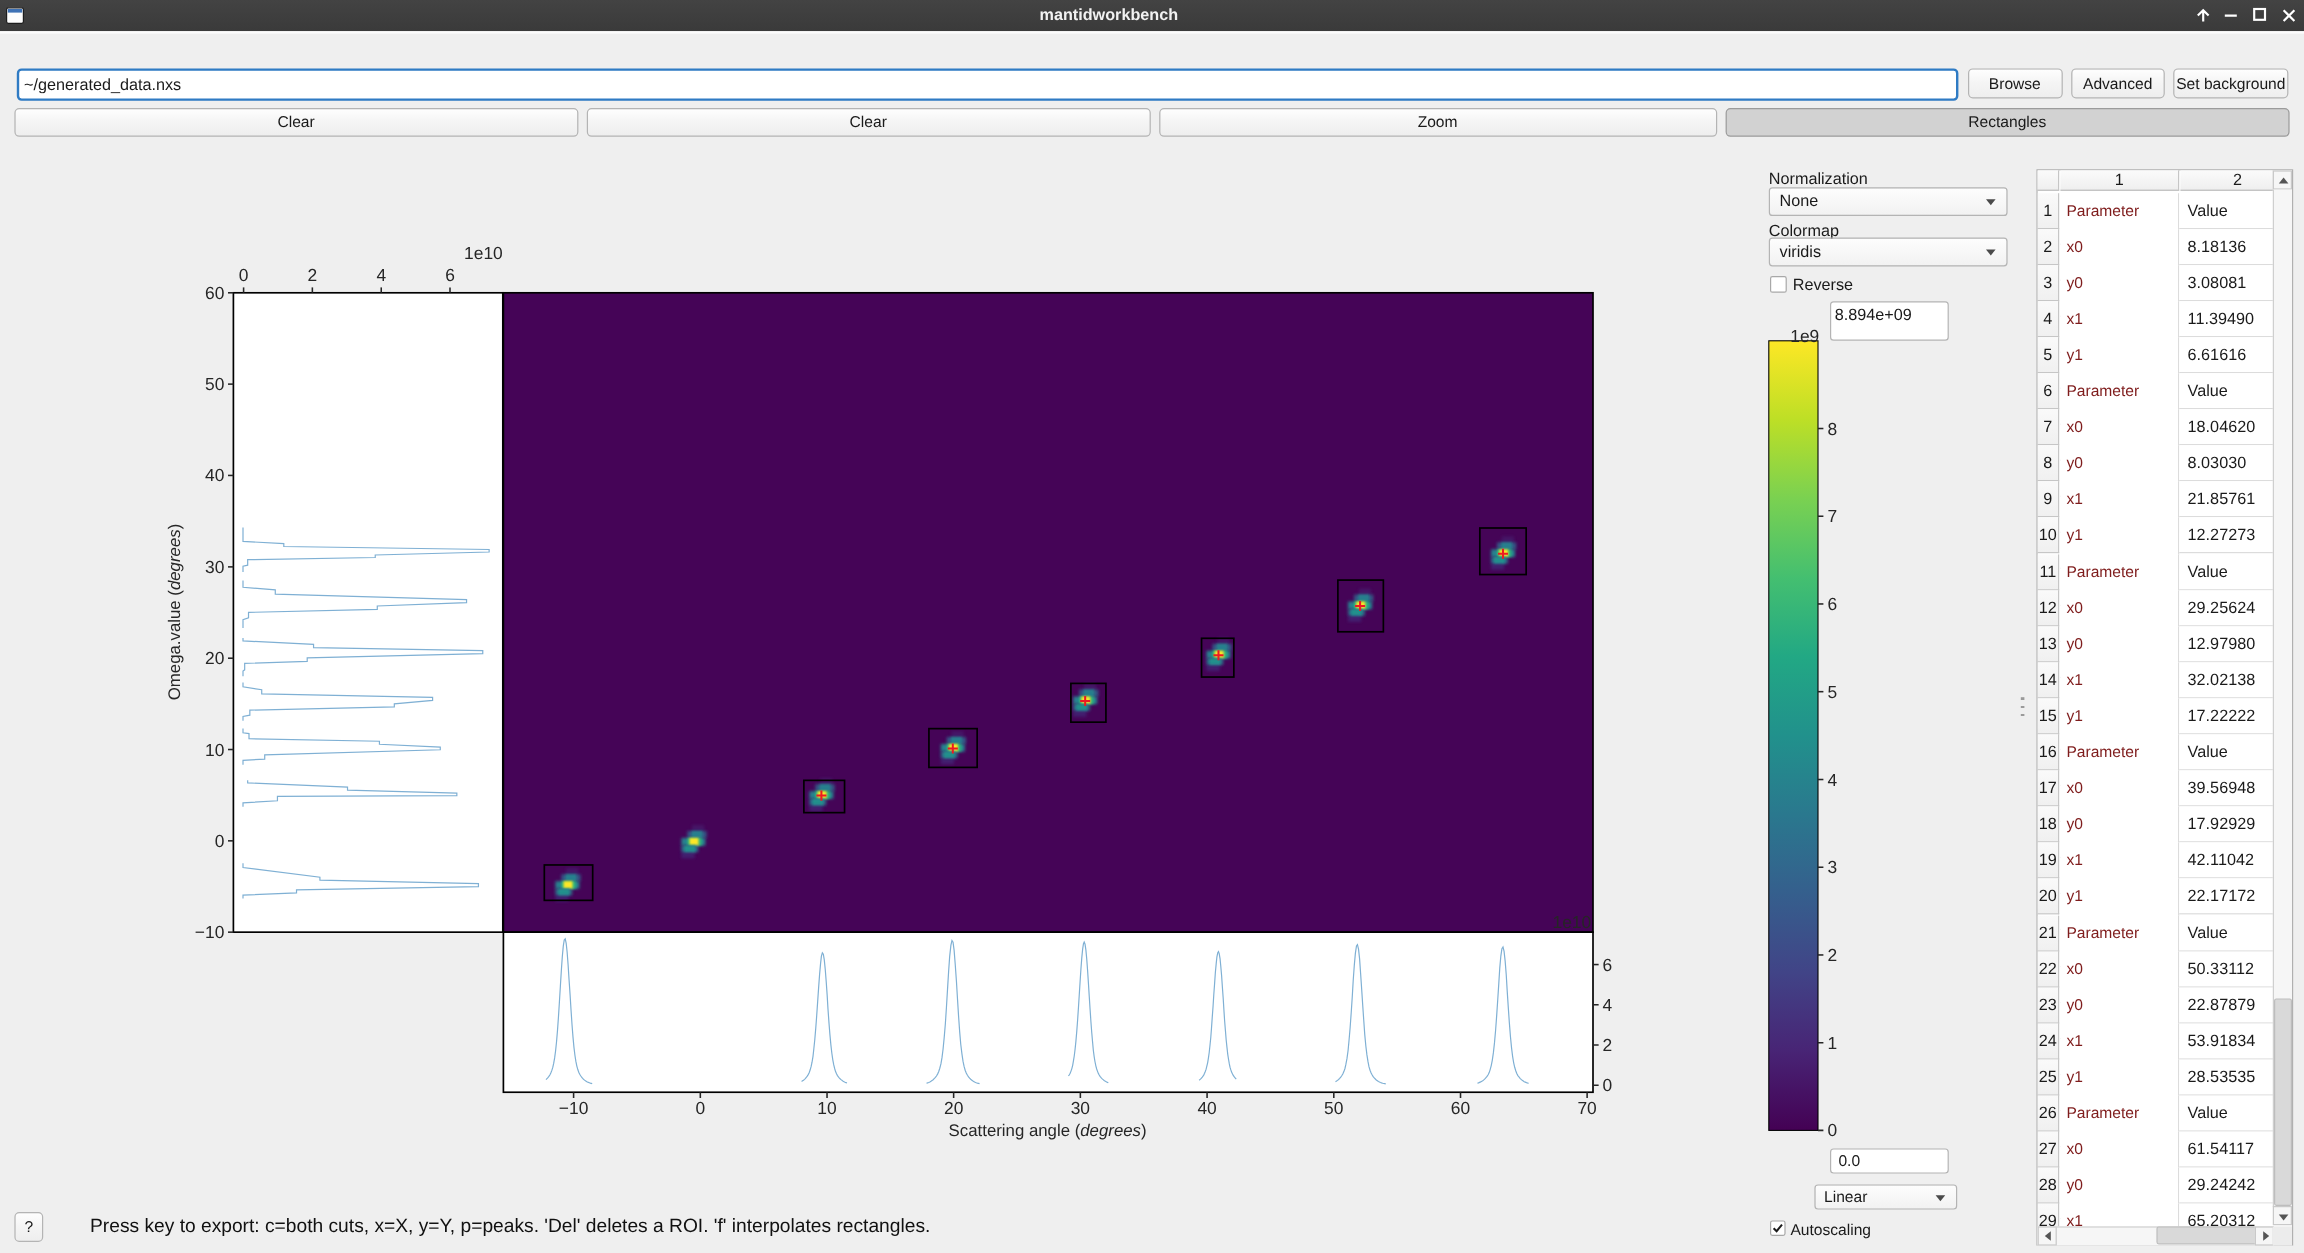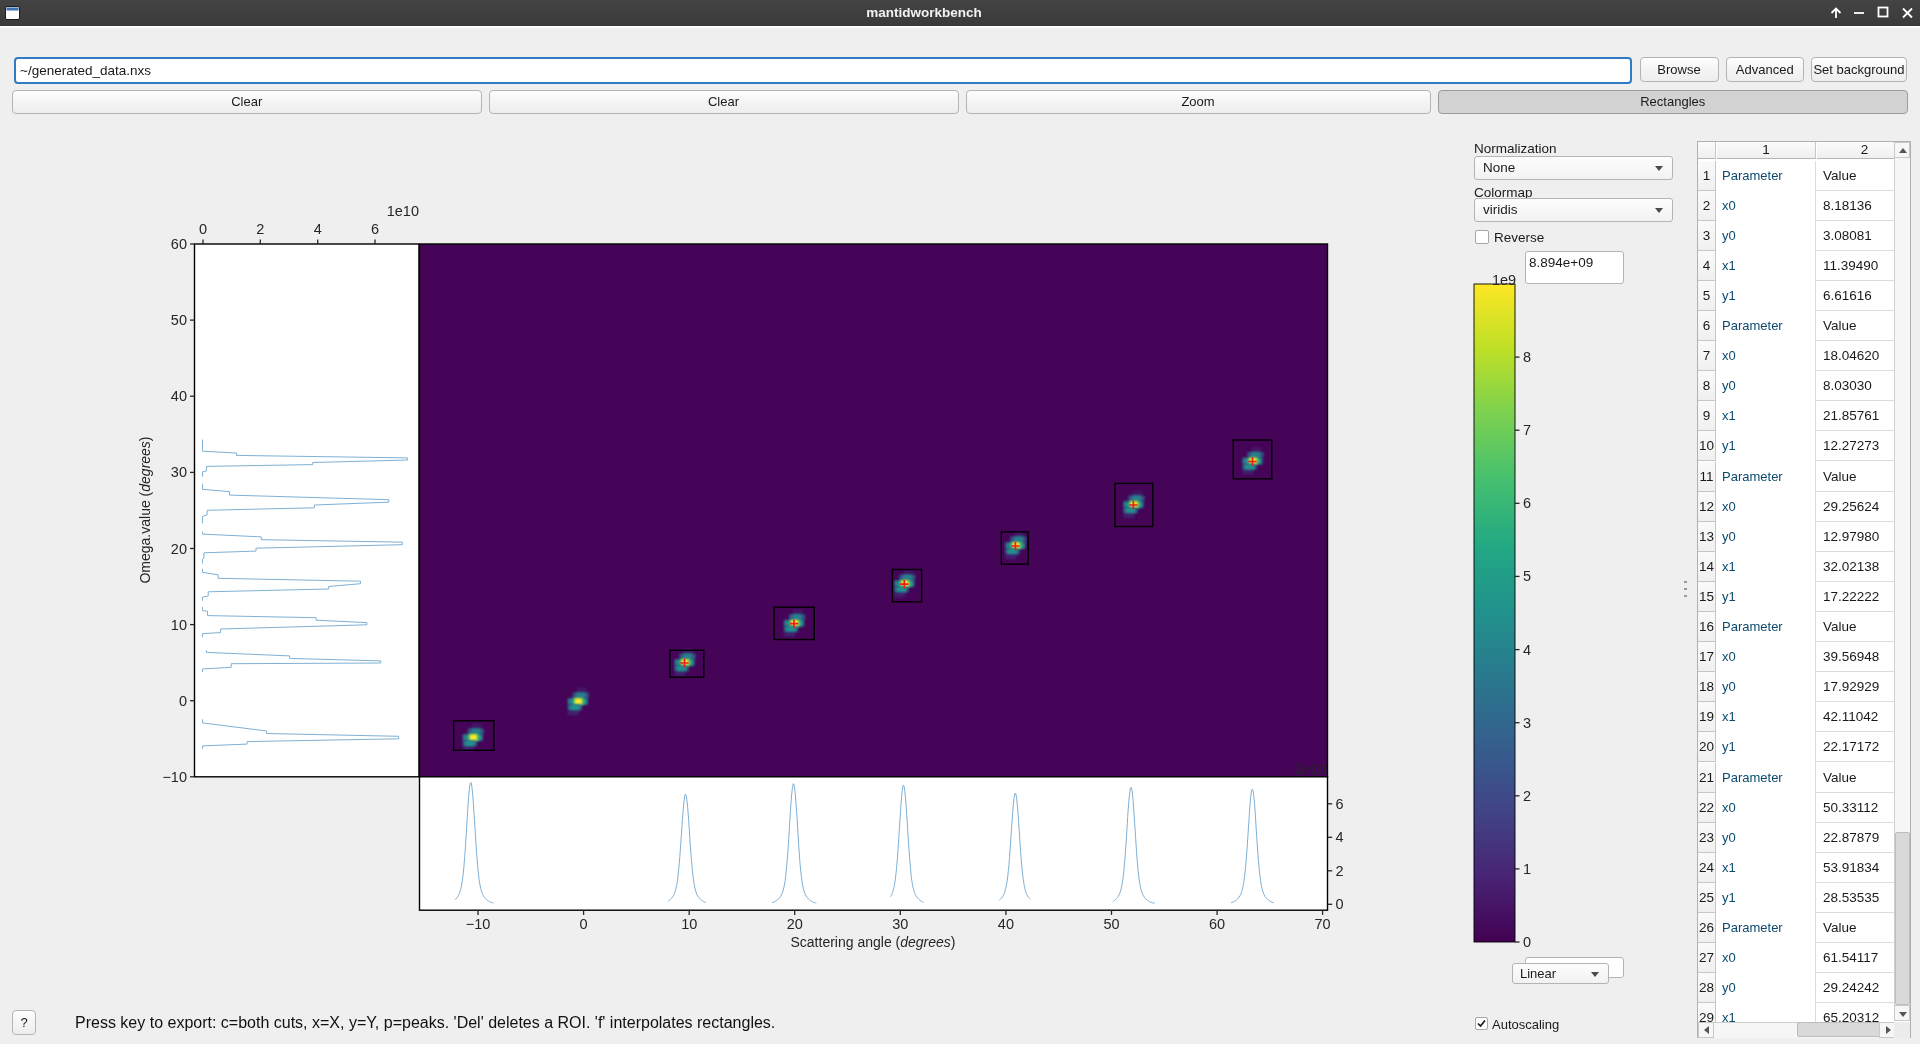--- a/index.html
+++ b/index.html
@@ -29,21 +29,21 @@
 .cv { stroke:#7fb0d4; stroke-width:1; fill:none; }
 
 #tbl { position:absolute; left:1697px; top:141px; width:213.5px; height:896.5px;
   background:#fff; border:1px solid #b0b0b0; }
 #tblrows { position:absolute; left:0; top:0; width:197px; height:880px; overflow:hidden; }
 .trn { position:absolute; left:0; width:18px; height:30.1px; background:linear-gradient(#fafafa,#f0f0f0);
   border-right:1px solid #c6c6c6; border-bottom:1px solid #c6c6c6;
   font-size:13.5px; color:#1a1a1a; text-align:center; line-height:30.1px; }
 .tc1 { position:absolute; left:19px; width:99px; height:43px; background:#fff;
   border-right:1px solid #dcdcdc; border-bottom:1px solid #dcdcdc;
-  font-size:13px; color:#0c4a6e; padding-left:5px; line-height:30.1px; }
+  font-size:13px; color:#7f1d1d; padding-left:5px; line-height:30.1px; }
 .tc2 { position:absolute; left:118px; width:79px; height:30.1px; background:#fff;
   border-bottom:1px solid #dcdcdc; font-size:13.5px; color:#1a1a1a;
   padding-left:7px; line-height:30.1px; }
 .th { position:absolute; top:0; height:17px; background:linear-gradient(#fbfbfb,#efefef);
   border-right:1px solid #c6c6c6; border-bottom:1px solid #b6b6b6;
   font-size:13.5px; color:#1a1a1a; text-align:center; line-height:16px; }
 .sbtn { position:absolute; background:#f6f6f6; border:1px solid #c9c9c9; }
 .thumb { position:absolute; background:#d9d9d9; border:1px solid #bdbdbd; border-radius:2px; }
 .tri { position:absolute; width:0; height:0; }
 </style></head>
@@ -291,21 +291,21 @@
 </svg>
 
 <div class="lab" style="left:1474px;top:141px">Normalization</div>
 <div class="combo" style="left:1474px;top:156px;width:199px;height:24px;line-height:22px;padding-left:8px">None<span class="ar"></span></div>
 <div class="lab" style="left:1474px;top:184.5px">Colormap</div>
 <div class="combo" style="left:1474px;top:198px;width:199px;height:24px;line-height:22px;padding-left:8px">viridis<span class="ar"></span></div>
 <div class="cb" style="left:1474.5px;top:229.5px;width:14px;height:14px"></div>
 <div class="lab" style="left:1494px;top:230px">Reverse</div>
 <div class="field" style="left:1525px;top:251px;width:99px;height:33px;line-height:21px;padding-left:3px">8.894e+09</div>
 <div class="field" style="left:1525px;top:957px;width:99px;height:21px;line-height:19px;padding-left:6px;font-size:13px">0.0</div>
-<div class="combo" style="left:1512px;top:963px;width:97px;height:21px;line-height:19px;padding-left:7px;font-size:13px">Linear<span class="ar"></span></div>
+<div class="combo" style="left:1512px;top:987px;width:119px;height:21px;line-height:19px;padding-left:7px;font-size:13px">Linear<span class="ar"></span></div>
 <div class="cb" style="left:1475px;top:1017px;width:13px;height:13px">
   <svg width="11" height="11" style="position:absolute;left:0px;top:0px">
       <path d="M2,5.5 L4.5,8 L9,2.5" stroke="#1a1a1a" stroke-width="1.7" fill="none"></path>
     </svg>
 </div>
 <div class="lab" style="left:1492px;top:1017px;font-size:13px">Autoscaling</div>
 
 <div id="tbl">
   <div id="tblrows">
 <div class="trn" style="top:18.5px">1</div>

